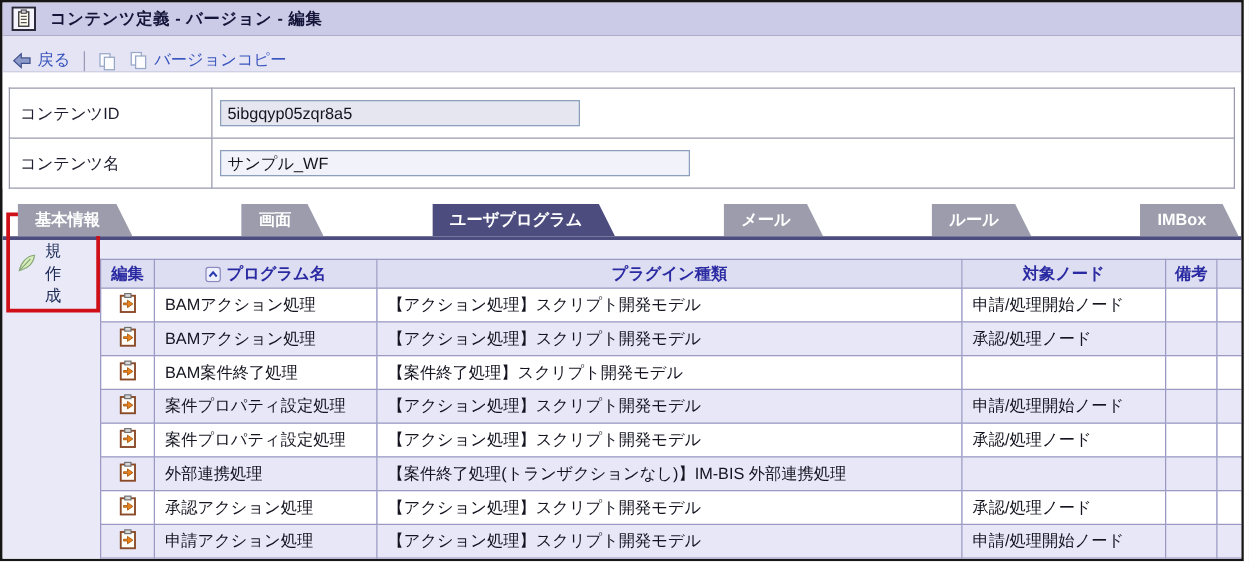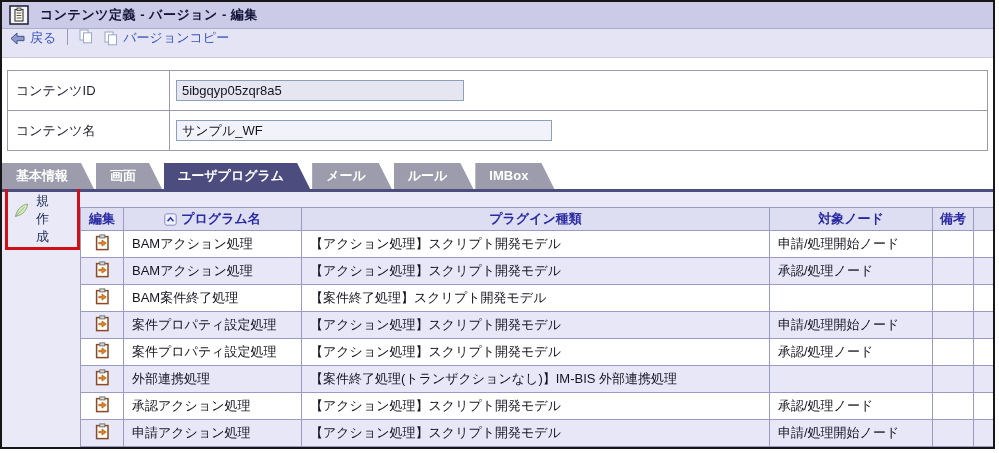--- a/index.html
+++ b/index.html
@@ -7,38 +7,38 @@
   .page { width:995px; height:449px; border:2px solid #161616; background:#fff;
           display:flex; flex-direction:column; overflow:hidden; }
 
   
   .title-bar { flex:0 0 27px; background:#cbcbe8; border-bottom:1px solid #aeaecb;
                display:flex; align-items:center; gap:11px; padding:0 7px; }
   .title-text { font-size:13px; font-weight:bold; color:#15153a; letter-spacing:.5px; }
 
   
   .toolbar { flex:0 0 29px; background:#e4e4f4; border-bottom:1px solid #c9c9de;
-             display:flex; align-items:flex-start; gap:11px; padding:0 8px; }
+             display:flex; align-items:flex-end; gap:11px; padding:0 8px; }
   .tool-link { display:inline-flex; align-items:center; gap:5px; color:#3a55be;
                font-size:13px; cursor:pointer; }
   .tb-sep { width:1px; height:16px; background:#9a9ab8; }
 
   
   .form-wrap { padding:12px 5px 0 5px; background:#fff; }
   table.form { width:100%; border-collapse:collapse; }
   table.form td { border:1px solid #9a9aae; font-size:13px; color:#1d1d2e; height:40px; }
   td.flabel { width:162px; padding:0 8px; background:#fff; }
   td.fvalue { padding:0 6px; background:#fff; }
   input.val { height:21px; font-size:13px; font-family:inherit; border:1px solid #8ba0bd;
               padding:1px 5px; color:#15151f; }
   .input-id   { width:288px; background:#e6e6f0; }
   .input-name { width:376px; background:#f2f2fb; }
 
   
-  .tabs-area { margin-top:12px; padding-left:0; display:flex; }
+  .tabs-area { margin-top:12px; padding-left:12px; display:flex;justify-content:space-between; }
   .tab { height:26px; line-height:26px; color:#fff; font-weight:bold; font-size:13px;
          padding:0 26px 0 14px; background:#9c9cac; margin-right:2px; cursor:pointer;
          clip-path:polygon(0 0, calc(100% - 13px) 0, 100% 100%, 0 100%); white-space:nowrap; }
   .tab.active { background:#4c4c7e; }
   .tab-bar { flex:0 0 3px; background:#4c4c7e; }
 
   
   .panel { flex:1; background:#e9e9f7; padding:2px 6px 0 3px; display:flex; flex-direction:row; }
   .create-row { height:32px; display:flex; align-items:center; }
   .red-box { display:inline-flex; align-items:center; gap:6px; border:3px solid #cf1019;

